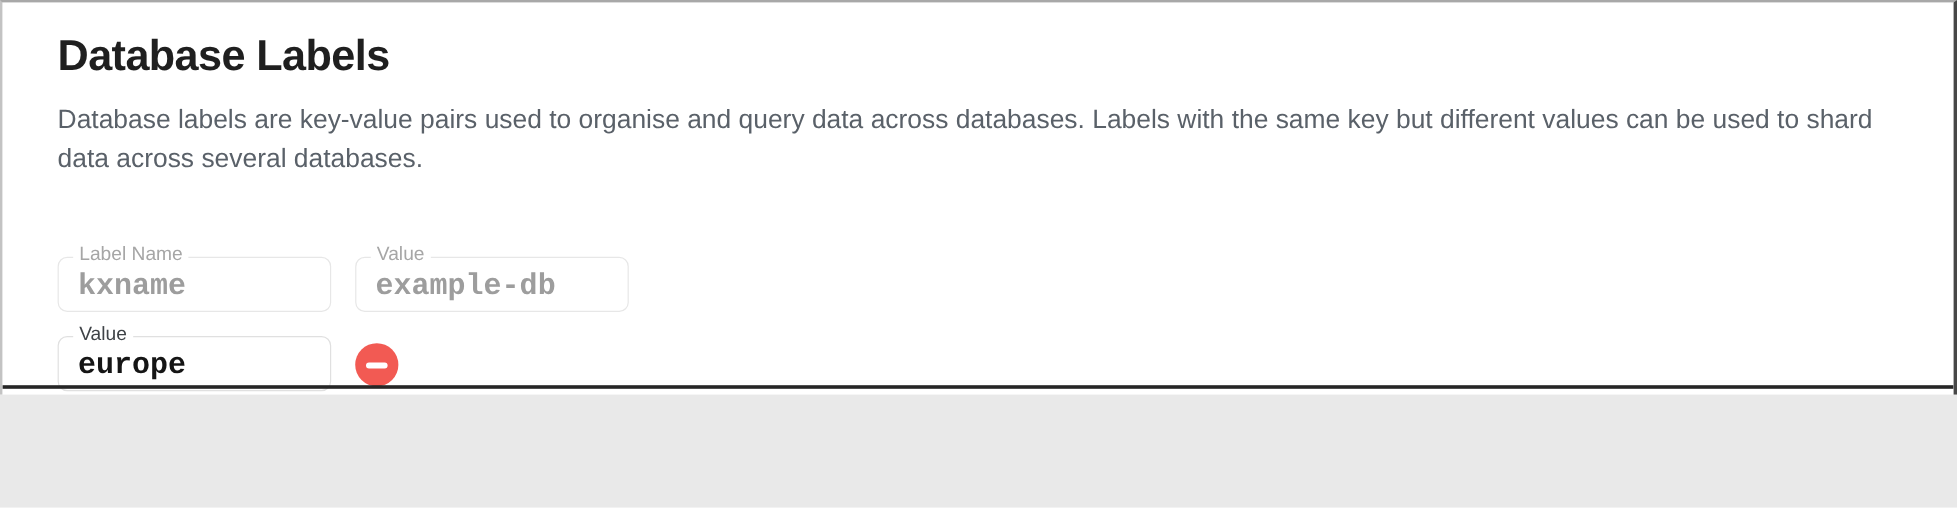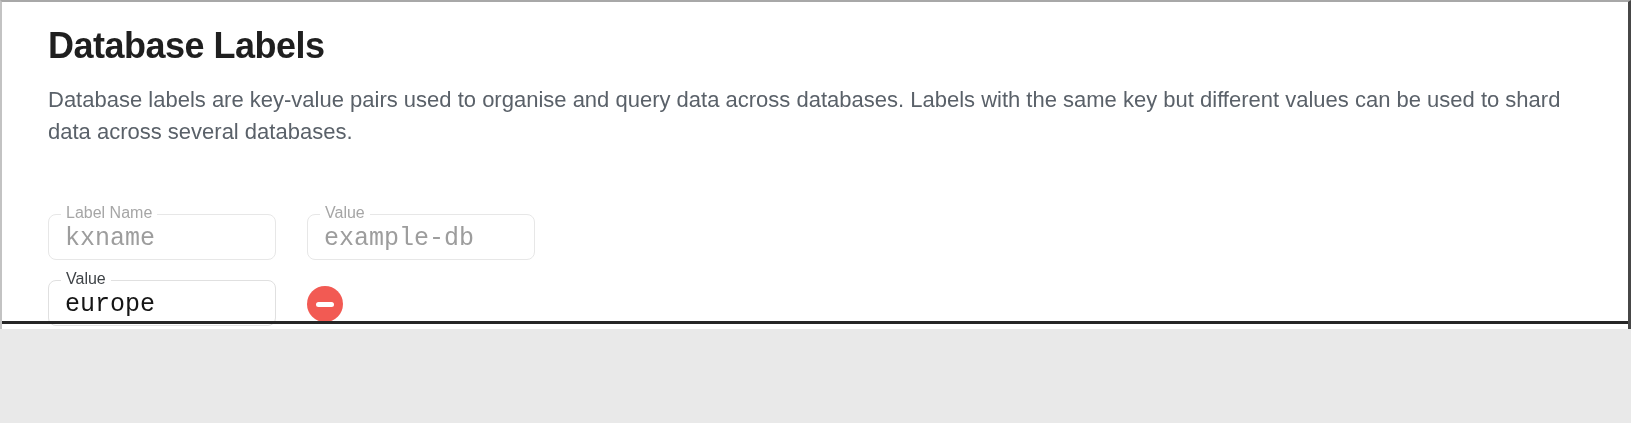--- a/index.html
+++ b/index.html
@@ -42,21 +42,21 @@
     line-height: 32px;
     color: #5a6169;
     max-width: 1540px;
   }
 
   .labels-form { margin-top: 66px; }
 
   .label-row {
     display: flex;
     align-items: center;
-    gap: 31px;
+    gap: 20px;
   }
   .label-row + .label-row { margin-top: 20px; }
 
   .field {
     position: relative;
     width: 228px;
   }
   .field-label {
     position: absolute;
     top: -10px;
@@ -72,20 +72,21 @@
     width: 228px;
     height: 46px;
     border: 1px solid #e0e0e0;
     border-radius: 8px;
     background: #ffffff;
     padding: 2px 14px 0 16px;
     font-family: "Liberation Mono", monospace;
     font-size: 25px;
     color: #151515;
     outline: none;
+    font-weight: bold;
   }
   .field input::placeholder { color: #9d9d9d; opacity: 1; }
 
   .row-disabled .field-label { color: #a6a6a6; }
   .row-disabled .field input { color: #9d9d9d; border-color: #e7e7e7; }
 
   .remove-btn {
     position: relative;
     top: 1px;
     width: 36px;

